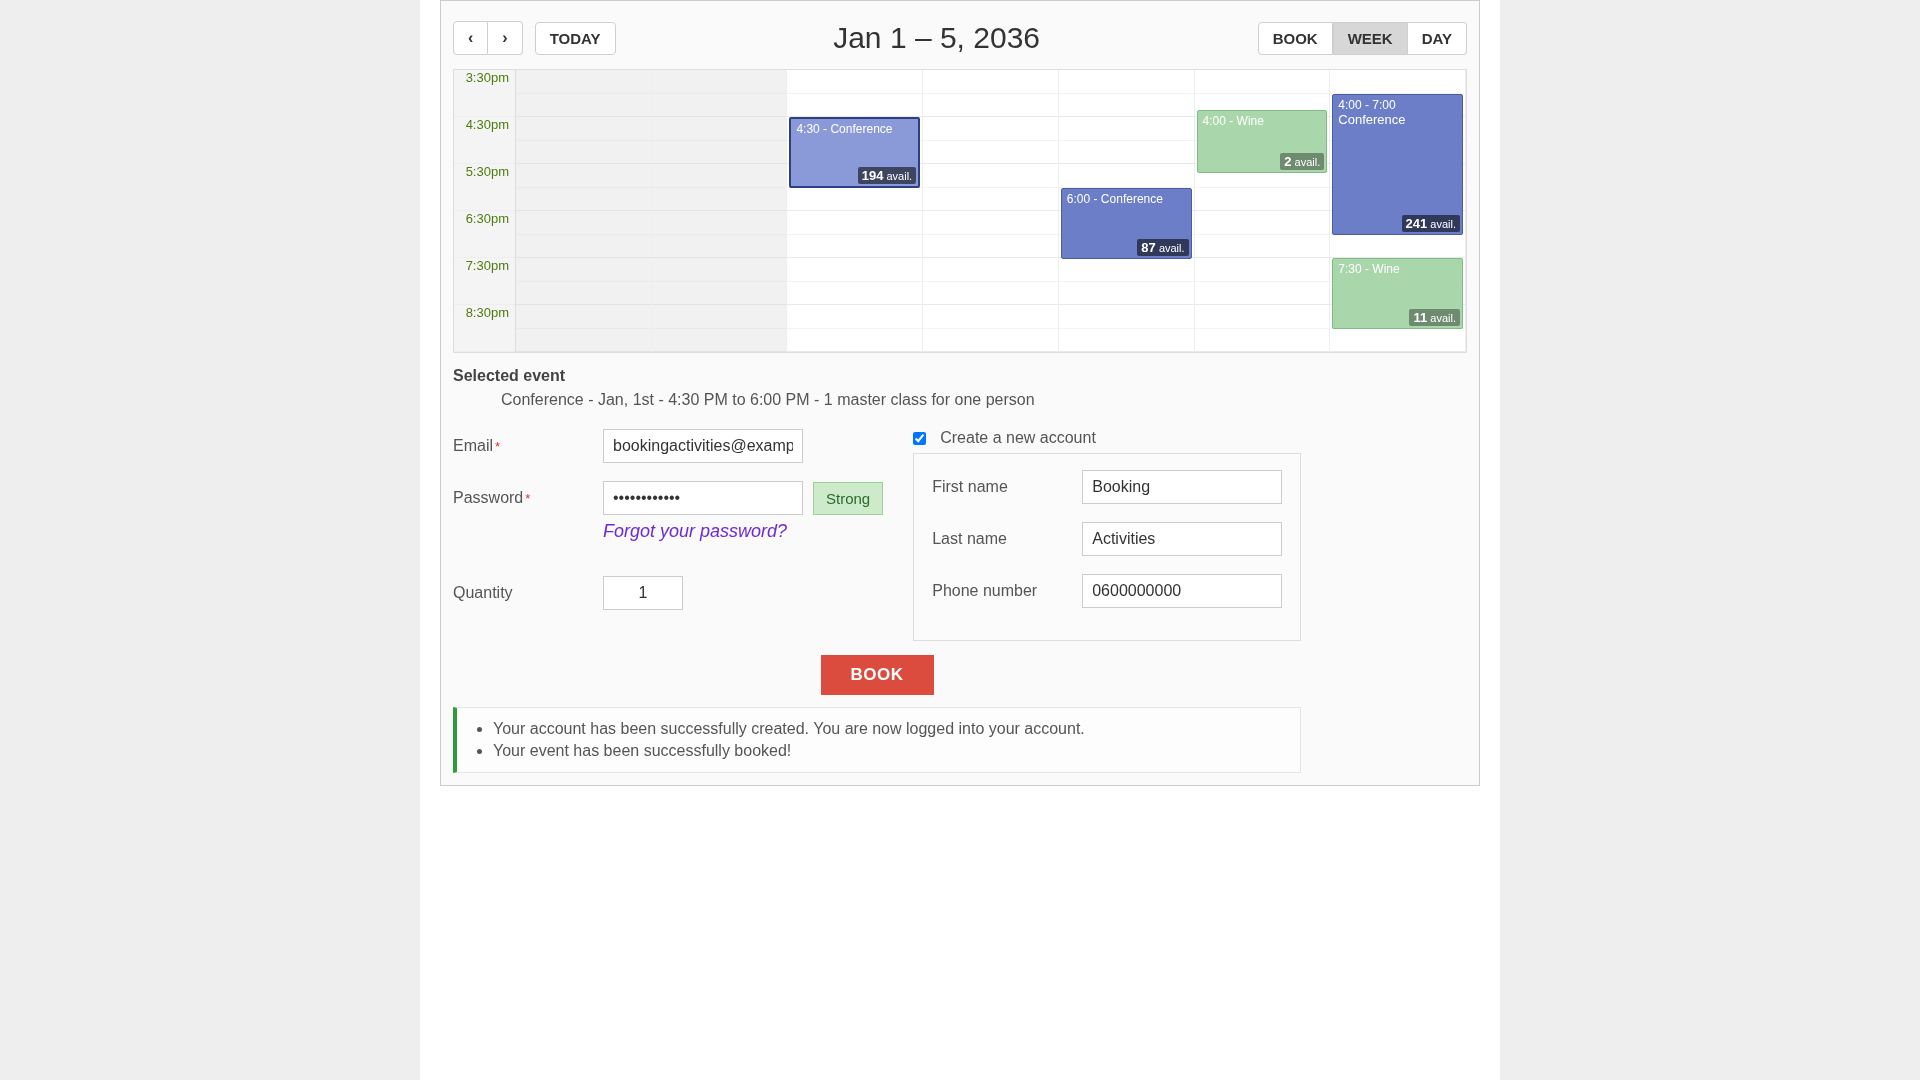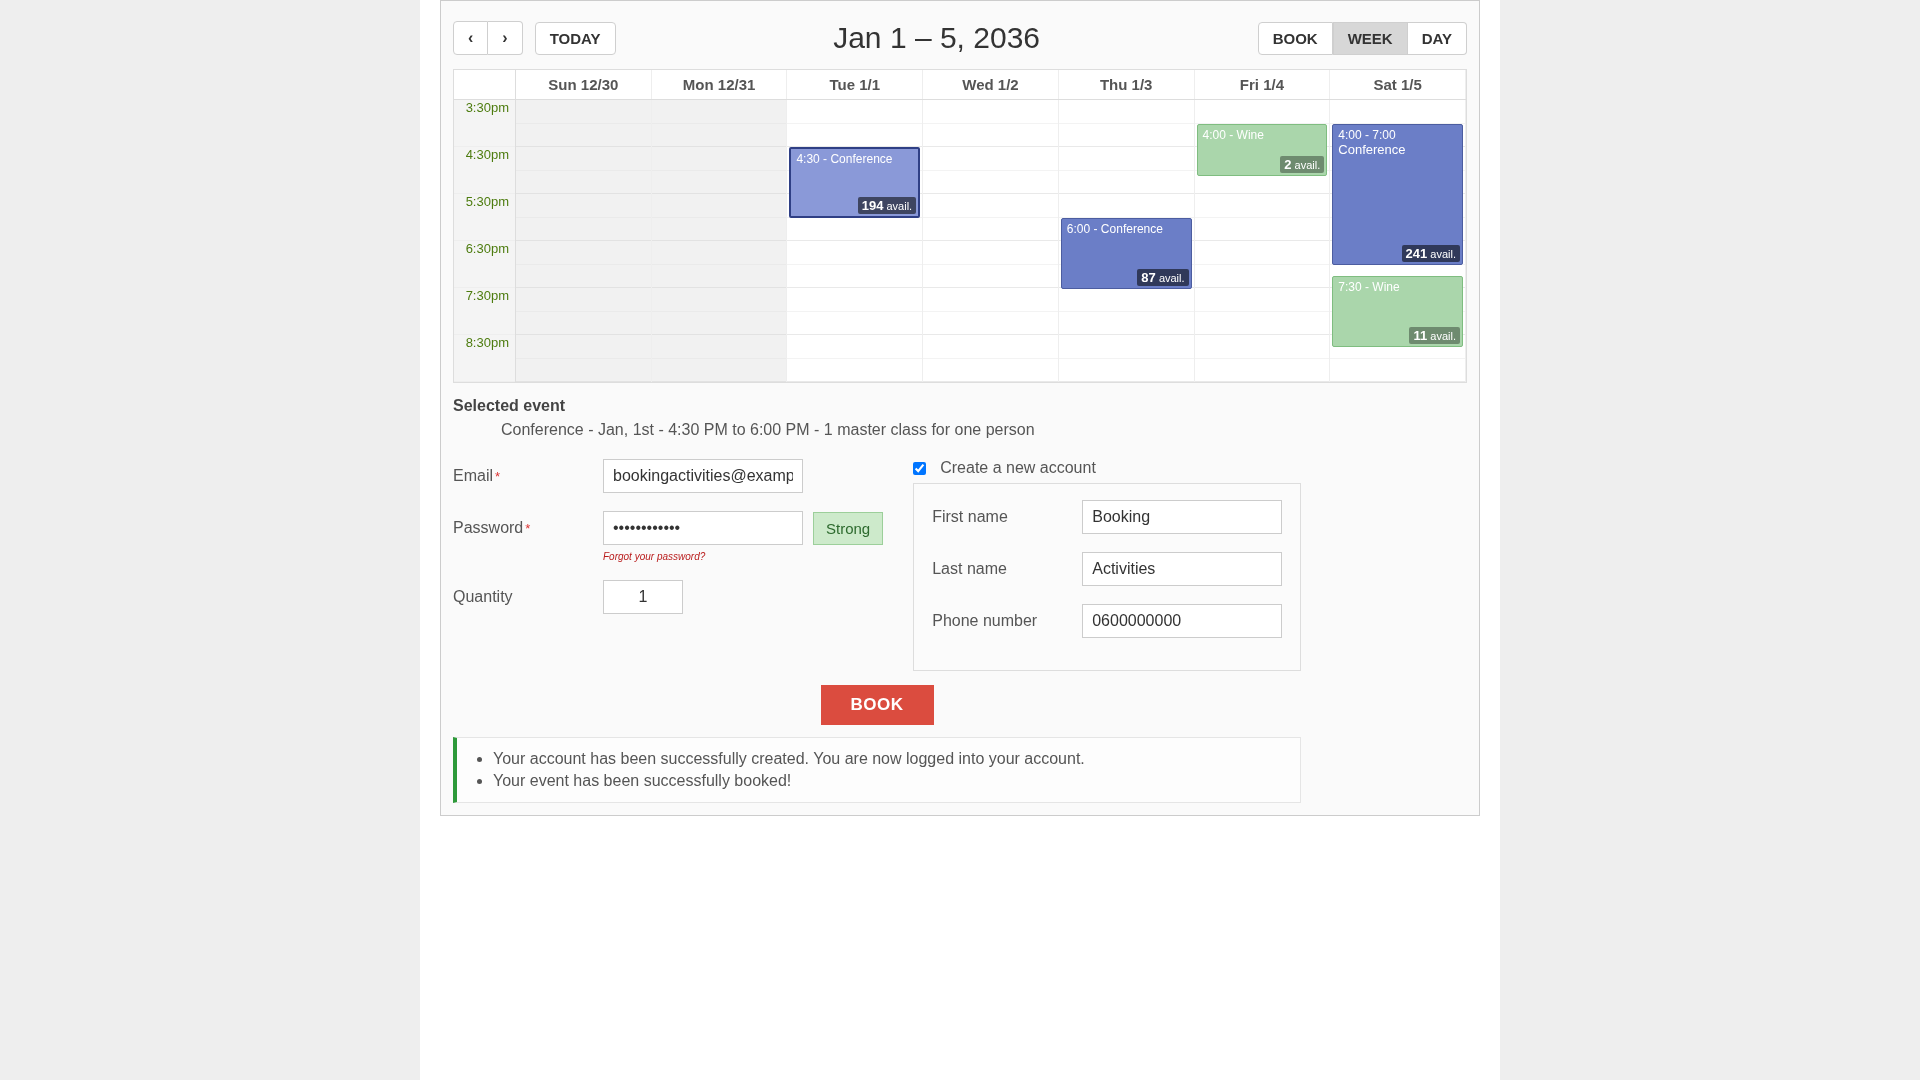--- a/index.html
+++ b/index.html
@@ -149,21 +149,21 @@
   }
   .email-in { width: 200px; }
   .pw-in { width: 200px; border-color:#7fbd80; }
   .strong {
     background:#cdeacb;
     border:1px solid #9ccf9a;
     color:#2d6a2e;
     padding:7px 12px;
     font-size:15px;
   }
-  .forgot { color:#b91c1c; font-size:10px; font-style:italic; display:block; margin:-12px 0 18px 150px; text-decoration:none; }
+  .forgot { color:#6d28d9; font-size:18px; font-style:italic; display:block; margin:-12px 0 34px 150px; text-decoration:none; }
   .qty-in { width:80px; text-align:center; }
   .right-col .boxed {
     border:1px solid #ddd;
     background:#fbfbfb;
     padding:16px 18px;
   }
   .right-col .chk { display:flex; align-items:center; gap:14px; margin-bottom:6px; font-size:16px; color:#555; }
   .right-col .row label { width:140px; }
   .right-col input[type=text] { width:200px; }
   .book-row { grid-column: 1 / span 2; text-align:center; padding:14px 0 6px 0; }
@@ -201,30 +201,20 @@
       <button class="btn single">TODAY</button>
       <div class="title">Jan 1 – 5, 2036</div>
       <div class="btn-group">
         <button class="btn">BOOK</button>
         <button class="btn active">WEEK</button>
         <button class="btn">DAY</button>
       </div>
     </div>
 
     <div class="cal">
-      <div class="cal-head">
-        <div></div>
-        <div>Sun 12/30</div>
-        <div>Mon 12/31</div>
-        <div>Tue 1/1</div>
-        <div>Wed 1/2</div>
-        <div>Thu 1/3</div>
-        <div>Fri 1/4</div>
-        <div>Sat 1/5</div>
-      </div>
       <div class="cal-body">
         <div class="gutter">
           <div class="hour">3:30pm</div>
           <div class="hour">4:30pm</div>
           <div class="hour">5:30pm</div>
           <div class="hour">6:30pm</div>
           <div class="hour">7:30pm</div>
           <div class="hour">8:30pm</div>
         </div>
         <div class="daycol past"></div>
@@ -236,32 +226,32 @@
           </div>
         </div>
         <div class="daycol"></div>
         <div class="daycol">
           <div class="ev conf" style="top:118px;height:71px">
             <span>6:00 - Conference</span>
             <span class="avail"><b>87</b> <span>avail.</span></span>
           </div>
         </div>
         <div class="daycol">
-          <div class="ev wine" style="top:24px;height:52px">
+          <div class="ev wine" style="top:40px;height:63px">
             <span>4:00 - Wine</span>
             <span class="avail"><b>2</b> <span>avail.</span></span>
           </div>
         </div>
         <div class="daycol">
           <div class="ev conf" style="top:24px;height:141px">
             <span>4:00 - 7:00</span>
             <span class="t2">Conference</span>
             <span class="avail"><b>241</b> <span>avail.</span></span>
           </div>
-          <div class="ev wine" style="top:176px;height:71px">
+          <div class="ev wine" style="top:188px;height:71px">
             <span>7:30 - Wine</span>
             <span class="avail"><b>11</b> <span>avail.</span></span>
           </div>
         </div>
       </div>
     </div>
 
     <div class="sec">
       <h3>Selected event</h3>
       <div class="sel-text">Conference - Jan, 1st - 4:30 PM to 6:00 PM - 1 master class for one person</div>

